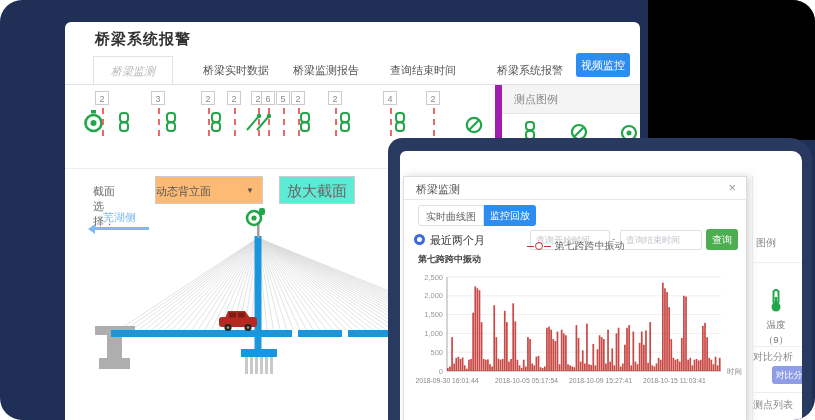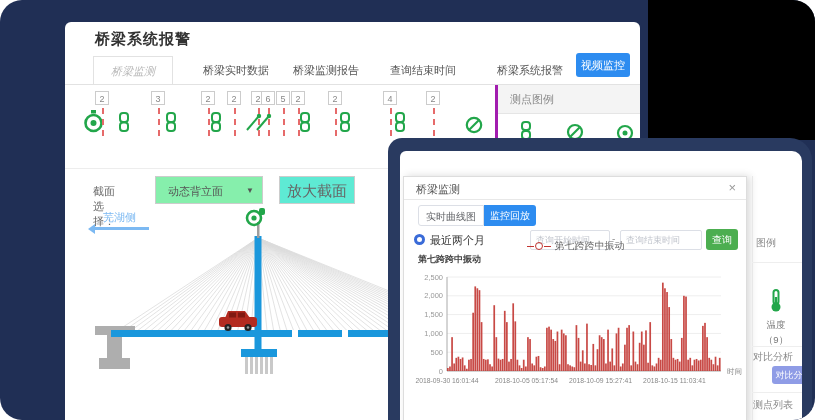--- a/index.html
+++ b/index.html
@@ -14,29 +14,29 @@
   .tab-plain{position:absolute;top:0;height:28px;line-height:28px;font-size:11px;color:#555;}
   .video-btn{position:absolute;right:10px;top:-3px;width:54px;height:24px;line-height:24px;text-align:center;
     background:#2d8cf0;color:#fff;font-size:11px;border-radius:3px;cursor:pointer;}
   
   #sensor-row{position:absolute;left:0;top:66px;width:430px;height:56px;}
   .badge{position:absolute;top:3px;width:14px;height:14px;line-height:14px;text-align:center;border:1px solid #ccc;
     background:#fff;color:#888;font-size:9px;box-sizing:border-box;}
   .rdash{position:absolute;top:20px;width:0;height:28px;border-left:2px dashed #e66a6a;}
   .chain{position:absolute;top:24px;}
   
-  #w1-legend{position:absolute;left:430px;top:63px;width:145px;height:80px;border-left:3px solid #a21caf;box-sizing:border-box;}
+  #w1-legend{position:absolute;left:430px;top:63px;width:145px;height:80px;border-left:7px solid #a21caf;box-sizing:border-box;}
   #w1-legend .hd{height:28px;line-height:28px;background:#f4f4f4;border-bottom:1px solid #e5e5e5;
     font-size:11px;color:#888;padding-left:12px;}
   
   .ctrl-divider{position:absolute;left:0;top:146px;width:575px;border-top:1px solid #ededed;}
   #ctrl-row{position:absolute;left:28px;top:154px;height:30px;}
   .ctrl-label{position:absolute;left:0;top:8px;font-size:11px;color:#666;}
-  .ctrl-select{position:absolute;left:62px;top:0;width:108px;height:28px;border:1px solid #ccc;background:#86efac;
-    font-size:11px;color:#555;line-height:28px;padding-left:12px;box-sizing:border-box;}
+  .ctrl-select{position:absolute;left:62px;top:0;width:108px;height:28px;border:1px solid #ccc;background:#fdba74;
+    font-size:11px;color:#555;line-height:28px;box-sizing:border-box;}
   .ctrl-select .arr{position:absolute;right:8px;top:0;font-size:8px;color:#555;}
   .ctrl-btn{position:absolute;left:186px;top:0;width:76px;height:28px;line-height:28px;text-align:center;
     border:1px solid #ccc;background:#5eead4;font-size:15px;color:#666;box-sizing:border-box;}
   
   #bridge-wrap{position:absolute;left:0;top:184px;width:430px;height:175px;}
   .side-label{position:absolute;left:38px;top:4px;font-size:11px;color:#7cb9f2;}
   .side-arrow{position:absolute;left:26px;top:21px;width:58px;height:3px;background:#7cb9f2;}
   .side-arrow:before{content:"";position:absolute;left:-8px;top:-3.5px;border:5px solid transparent;border-right:7px solid #7cb9f2;}
   
   #black-panel{position:absolute;left:648px;top:0;width:167px;height:140px;background:#000;}

